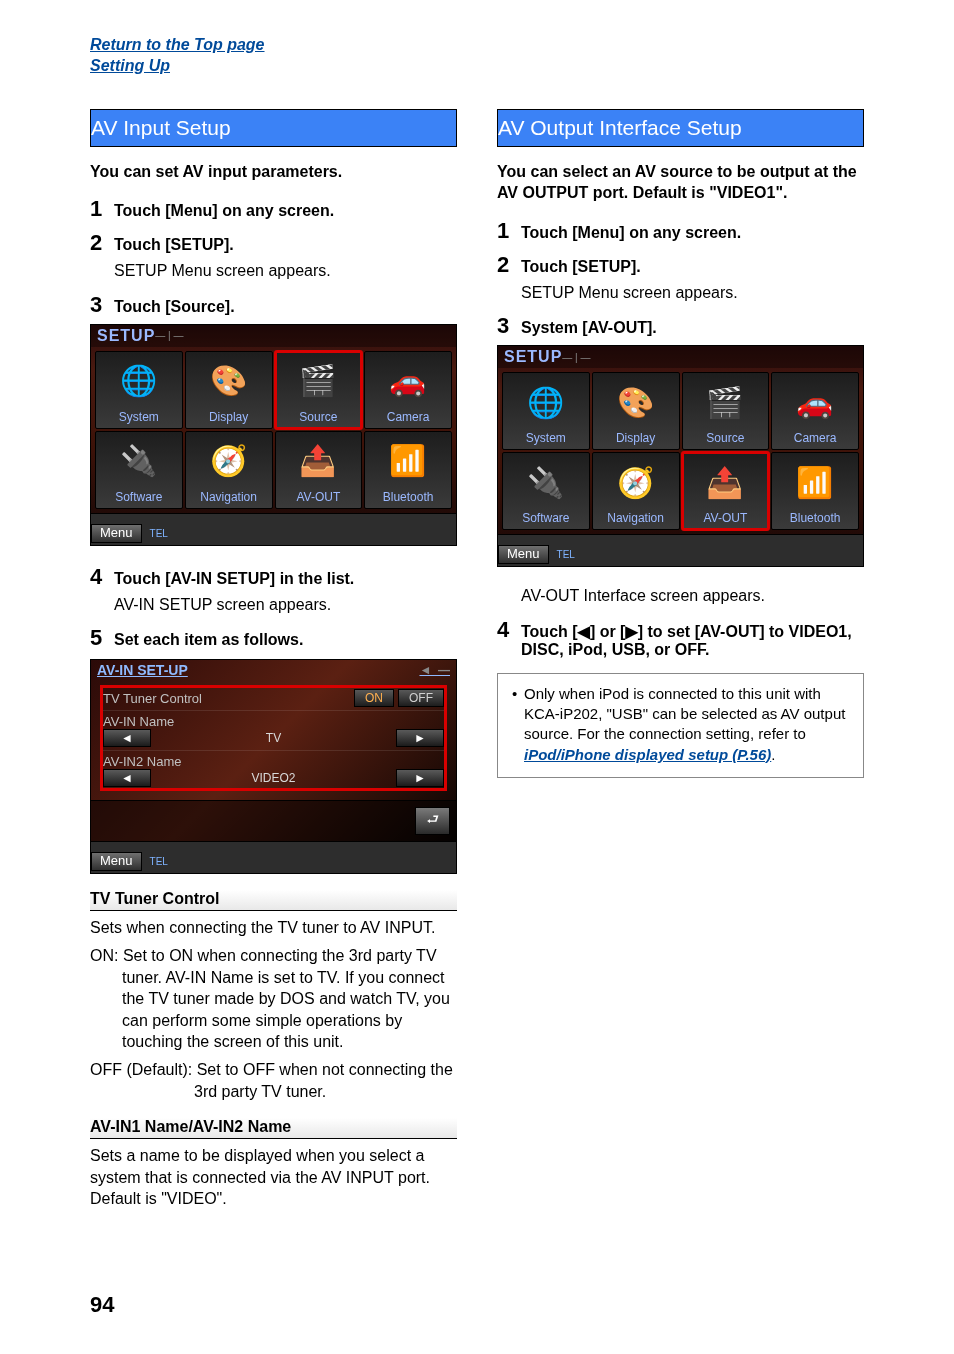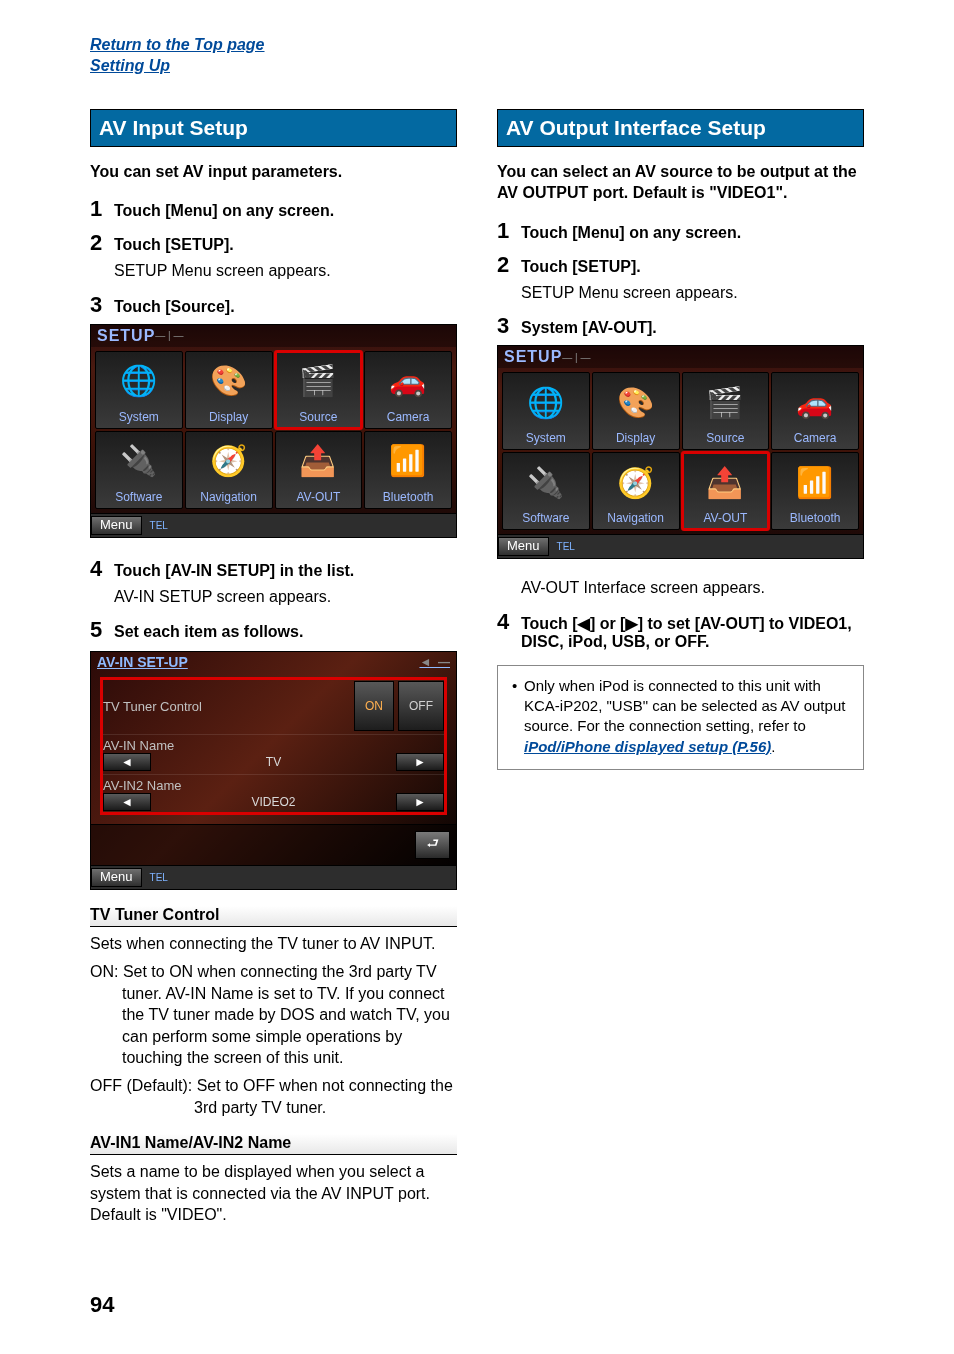--- a/index.html
+++ b/index.html
@@ -18,25 +18,25 @@
     font-weight: 700;
     font-style: italic;
     font-size: 16px;
     text-decoration: underline;
     display: block;
     line-height: 1.3;
   }
   .columns { display: flex; gap: 40px; }
   .col { flex: 1; min-width: 0; }
   .section-header {
-    background: #0369a1;
-    color: #fff;
-    font-weight: 700;
+    background: #3b82f6;
+    color: #fff;
+    font-weight: 400;
     font-size: 21px;
-    padding: 6px 8px;
+    padding: 6px 0;
     margin-top: 10px;
     border: 1px solid #000;
   }
   .intro {
     font-weight: 700;
     font-size: 16px;
     margin: 14px 0;
     line-height: 1.35;
   }
   .step { display: flex; align-items: baseline; margin: 8px 0 4px 0; }
@@ -102,21 +102,21 @@
     align-items: center;
     justify-content: center;
     font-size: 30px;
     color: #5fb7ff;
   }
   .setup-menu-row {
     display: flex;
     align-items: center;
     gap: 8px;
     background: #2d2d2d;
-    padding: 2px 0 2px 0;
+    padding: 10px 0 2px 0;
     border-top: 1px solid #000;
   }
   .setup-menu-btn {
     background: linear-gradient(#6f6f6f,#2f2f2f);
     border: 1px solid #000;
     padding: 0 8px 2px 8px;
     font-size: 13px;
     color: #fff;
   }
   .tel-badge { color:#7fb3ff; font-size:10px; }
@@ -147,21 +147,21 @@
     justify-content: space-between;
     border-top: 1px solid rgba(255,255,255,0.1);
     padding: 3px 0;
   }
   .avin-row:first-child { border-top: 0; }
   .avin-label { color:#c0c0c0; font-size:13px; }
   .onoff { display: flex; gap: 4px; }
   .pill {
     background: linear-gradient(#585858,#1d1d1d);
     border: 1px solid #000;
-    padding: 17px 10px;
+    padding: 1px 10px;
     font-size: 12px;
     color: #ffb050;
   }
   .pill.off { color:#d0d0d0; }
   .arrow-row {
     display: grid;
     grid-template-columns: 48px 1fr 48px;
     gap: 6px;
     align-items: center;
   }

